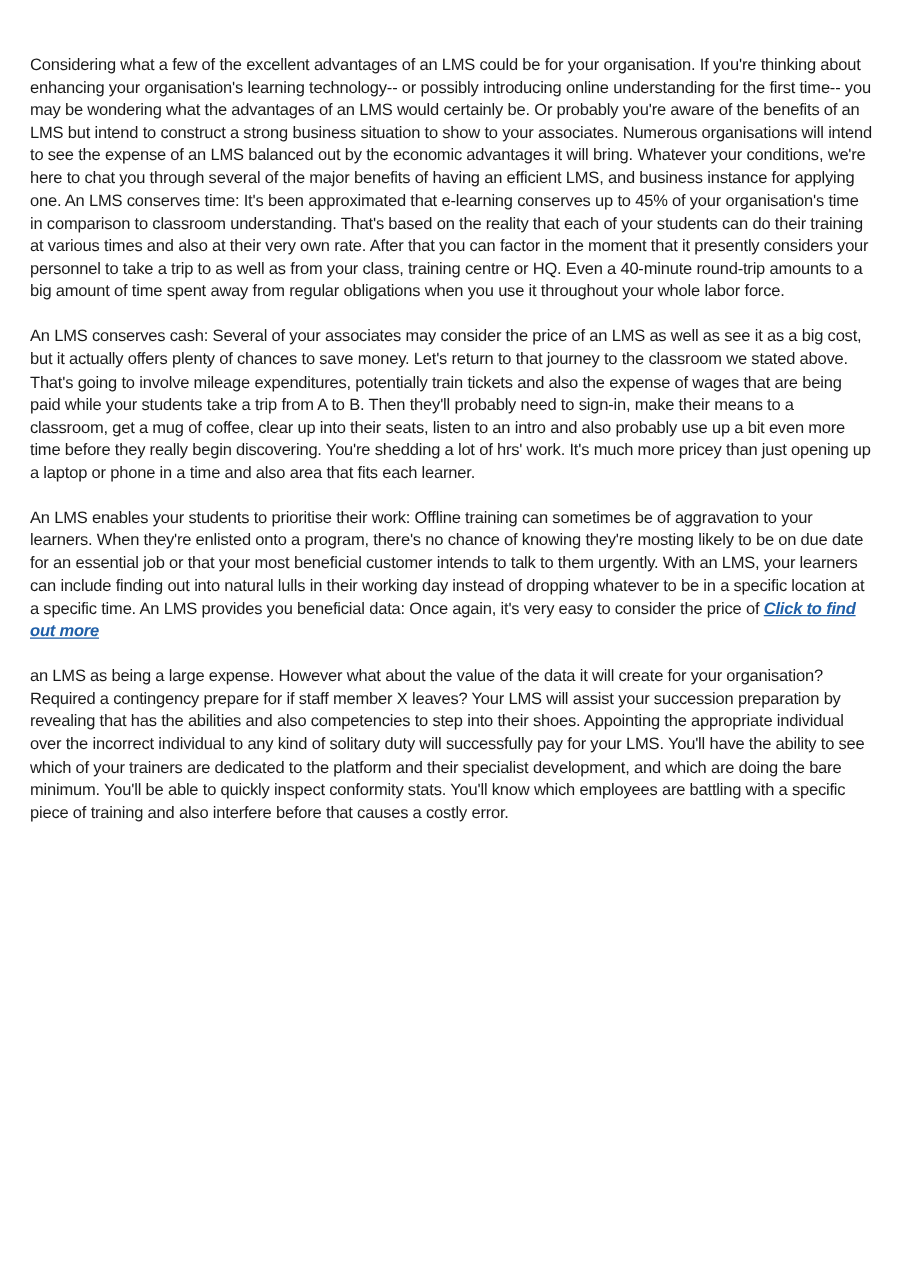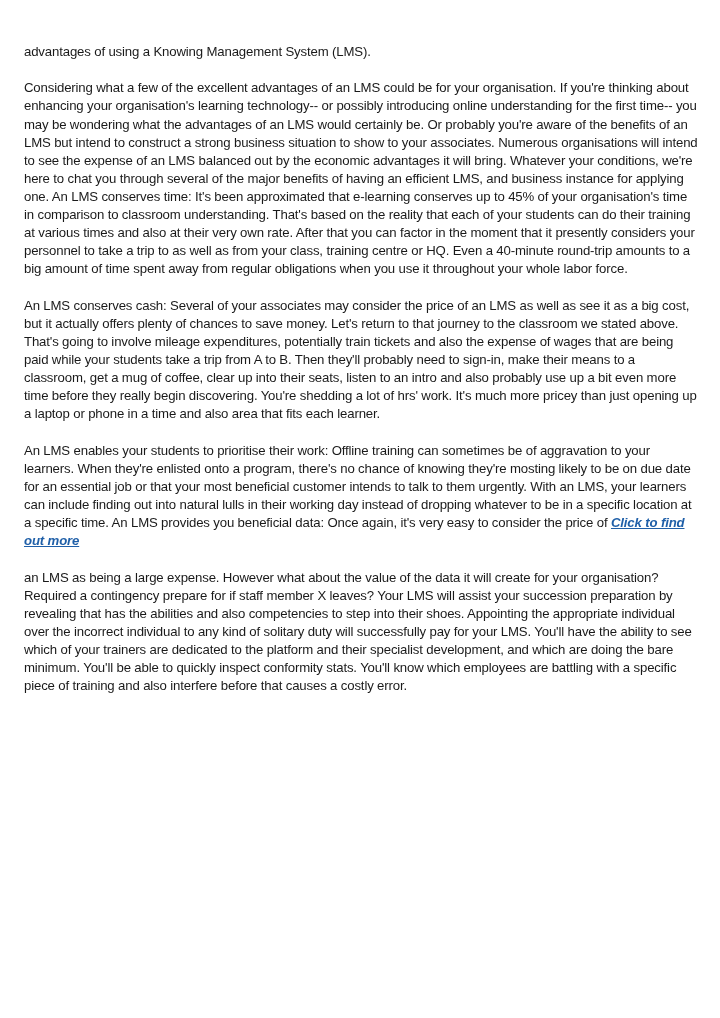--- a/index.html
+++ b/index.html
@@ -32,20 +32,19 @@
       font-weight: bold;
       font-style: italic;
       text-decoration: underline;
       cursor: pointer;
     }
   </style>
 </head>
 <body>
 
 <div class="page">
-  <p class="para">advantages of using a Knowing Management System (LMS).</p>
   <p class="para">Considering what a few of the excellent advantages of an LMS could be for your organisation. If you're thinking about enhancing your organisation's learning technology-- or possibly introducing online understanding for the first time-- you may be wondering what the advantages of an LMS would certainly be. Or probably you're aware of the benefits of an LMS but intend to construct a strong business situation to show to your associates. Numerous organisations will intend to see the expense of an LMS balanced out by the economic advantages it will bring. Whatever your conditions, we're here to chat you through several of the major benefits of having an efficient LMS, and business instance for applying one. An LMS conserves time: It's been approximated that e-learning conserves up to 45% of your organisation's time in comparison to classroom understanding. That's based on the reality that each of your students can do their training at various times and also at their very own rate. After that you can factor in the moment that it presently considers your personnel to take a trip to as well as from your class, training centre or HQ. Even a 40-minute round-trip amounts to a big amount of time spent away from regular obligations when you use it throughout your whole labor force.</p>
   <p class="para">An LMS conserves cash: Several of your associates may consider the price of an LMS as well as see it as a big cost, but it actually offers plenty of chances to save money. Let's return to that journey to the classroom we stated above. That's going to involve mileage expenditures, potentially train tickets and also the expense of wages that are being paid while your students take a trip from A to B. Then they'll probably need to sign-in, make their means to a classroom, get a mug of coffee, clear up into their seats, listen to an intro and also probably use up a bit even more time before they really begin discovering. You're shedding a lot of hrs' work. It's much more pricey than just opening up a laptop or phone in a time and also area that fits each learner.</p>
   <p class="para">
     <span>An LMS enables your students to prioritise their work: Offline training can sometimes be of aggravation to your learners. When they're enlisted onto a program, there's no chance of knowing they're mosting likely to be on due date for an essential job or that your most beneficial customer intends to talk to them urgently. With an LMS, your learners can include finding out into natural lulls in their working day instead of dropping whatever to be in a specific location at a specific time. An LMS provides you beneficial data: Once again, it's very easy to consider the price of </span><a class="link">Click to find out more</a>
   </p>
   <p class="para">an LMS as being a large expense. However what about the value of the data it will create for your organisation? Required a contingency prepare for if staff member X leaves? Your LMS will assist your succession preparation by revealing that has the abilities and also competencies to step into their shoes. Appointing the appropriate individual over the incorrect individual to any kind of solitary duty will successfully pay for your LMS. You'll have the ability to see which of your trainers are dedicated to the platform and their specialist development, and which are doing the bare minimum. You'll be able to quickly inspect conformity stats. You'll know which employees are battling with a specific piece of training and also interfere before that causes a costly error.</p>
 </div>
 
 </body></html>

